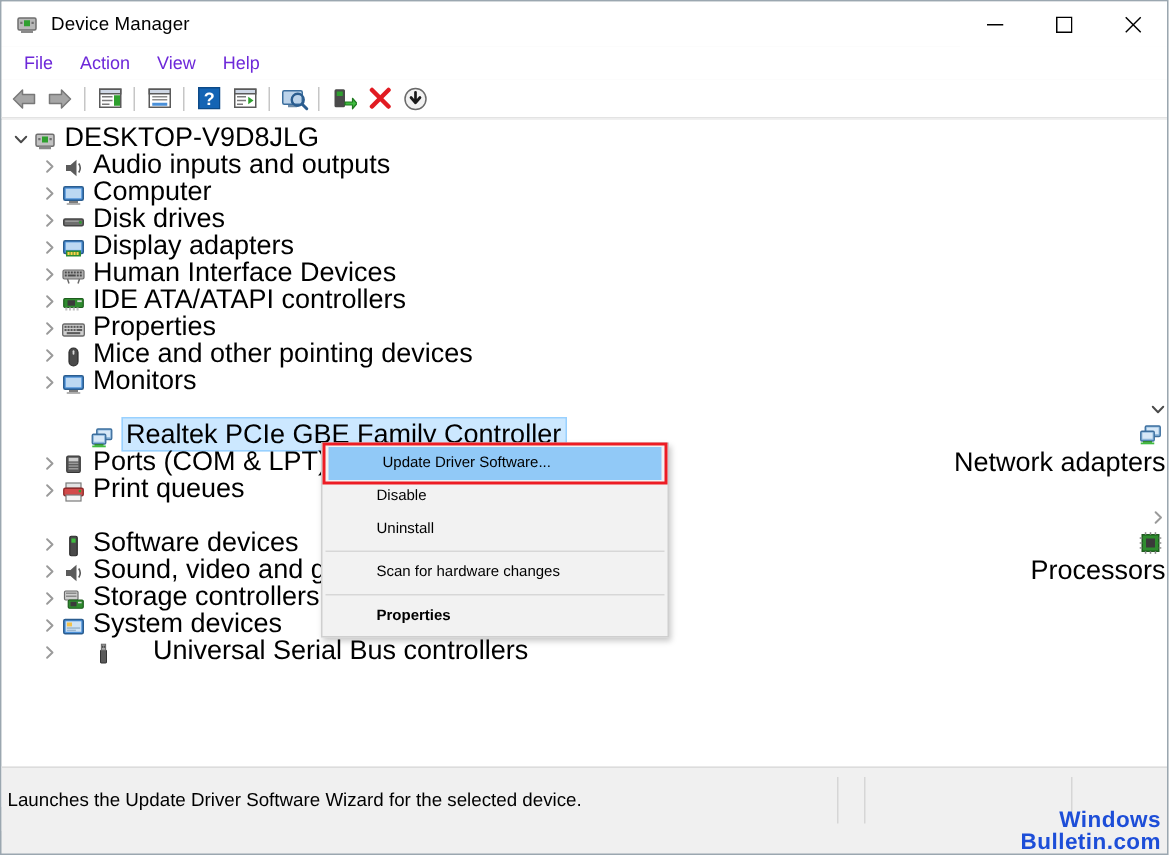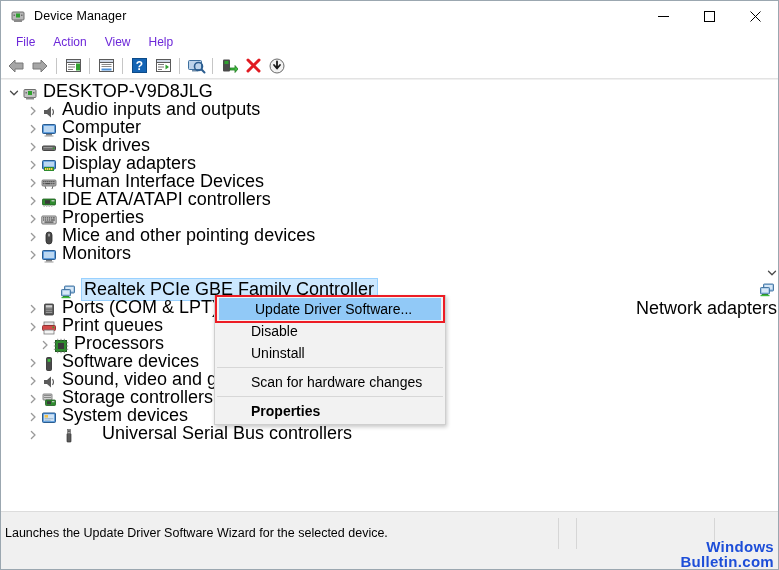--- a/index.html
+++ b/index.html
@@ -163,21 +163,21 @@
     background: #f2f2f2;
     border: 1px solid #cfcfcf;
     box-shadow: 1px 2px 4px rgba(0,0,0,0.22);
     padding: 2px 0;
     box-sizing: border-box;
     z-index: 50;
   }
   .ctx-item {
     height: 22px;
     line-height: 22px;
-    font-size: 14px;
+    font-size: 10px;
     color: #000000;
     padding-left: 36px;
     white-space: nowrap;
   }
   .ctx-item.bold { font-weight: bold; }
   .ctx-item.highlighted {
     background: #91c9f7;
   }
   .ctx-sep {
     height: 1px;
@@ -576,21 +576,21 @@
             </svg>
           </div>
           <div class="row-icon"><svg width="16" height="16" viewBox="0 0 16 16">
               <rect x="3" y="2" width="10" height="3.5" fill="#e4e4e4" stroke="#7a7a7a" stroke-width="0.8"></rect>
               <rect x="1.5" y="5.5" width="13" height="5" rx="1" fill="#d24a4a" stroke="#8f2b2b" stroke-width="0.9"></rect>
               <rect x="3" y="10" width="10" height="4" fill="#f4f4f4" stroke="#7a7a7a" stroke-width="0.8"></rect>
               <rect x="11.5" y="6.6" width="1.6" height="1.6" fill="#2fa02f"></rect>
             </svg></div>
           <span class="row-label">Print queues</span>
         </div>
-        <div class="tree-row" style="padding-left: 36px;">
+        <div class="tree-row" style="padding-left: 24px; flex-direction: column;">
           <div class="tw">
             <svg width="10" height="10" viewBox="0 0 10 10">
               <path d="M3.4 1.5 L7 5 L3.4 8.5" fill="none" stroke="#9a9a9a" stroke-width="1.3" stroke-linecap="round" stroke-linejoin="round"></path>
             </svg>
           </div>
           <div class="row-icon"><svg width="16" height="16" viewBox="0 0 16 16">
               <rect x="2.5" y="2.5" width="11" height="11" fill="#2f8c2f" stroke="#1d5c1d" stroke-width="1"></rect>
               <rect x="5" y="5" width="6" height="6" fill="#3a3a3a"></rect>
               <rect x="4.2" y="0.8" width="1" height="1.7" fill="#8a8a8a"></rect>
               <rect x="7.5" y="0.8" width="1" height="1.7" fill="#8a8a8a"></rect>

